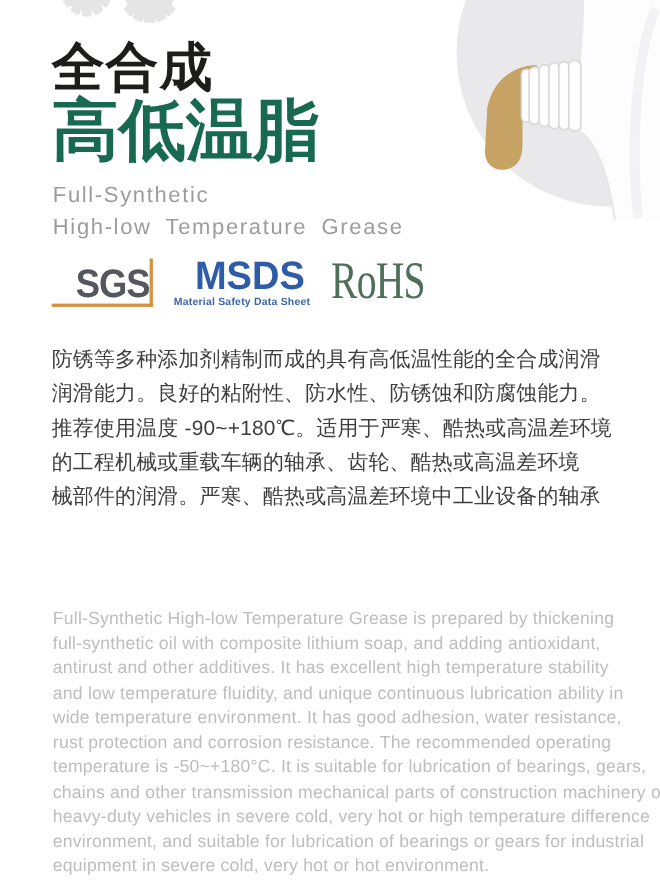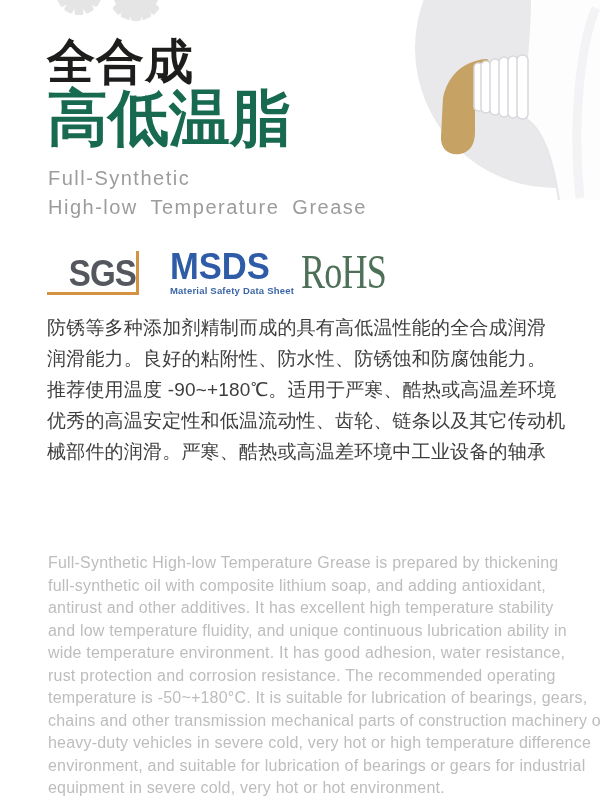--- a/index.html
+++ b/index.html
@@ -14,27 +14,27 @@
 
   
   .title-black{position:absolute;left:47px;top:34px;font-size:48px;line-height:56px;
                font-weight:700;color:#1d1d1b;letter-spacing:1px;white-space:nowrap;}
   .title-green{position:absolute;left:47px;top:88px;font-size:61px;line-height:60px;
                font-weight:700;color:#17694f;white-space:nowrap;}
   .subtitle{position:absolute;left:48px;top:164px;color:#9c9c9c;
             font-size:20px;line-height:29px;letter-spacing:1.5px;word-spacing:6px;white-space:nowrap;}
 
   
-  .badges{position:absolute;left:0;top:248px;width:536px;height:56px;text-decoration:underline;}
+  .badges{position:absolute;left:0;top:232px;width:536px;height:56px;text-decoration:underline;}
   .badge-sgs{position:absolute;left:47px;top:3px;width:89px;height:41px;
              border-right:3px solid #d49243;border-bottom:3px solid #d49243;
              display:flex;align-items:flex-end;justify-content:flex-end;}
   .badge-sgs .sgs-text{font-weight:700;font-size:36px;line-height:36px;color:#54575d;
              letter-spacing:-1px;transform:scaleX(.92);transform-origin:right bottom;}
-  .badge-msds{position:absolute;left:158px;top:2px;text-align:left;margin-left:12px;}
+  .badge-msds{position:absolute;left:158px;top:2px;text-align:right;}
   .msds-main{font-weight:700;font-size:36px;line-height:34px;color:#2e5ca6;
              letter-spacing:0;transform:scaleX(.96);transform-origin:left top;white-space:nowrap;}
   .msds-sub{font-weight:700;font-size:9.5px;line-height:12px;color:#3c66a8;margin-top:1px;
             letter-spacing:.2px;white-space:nowrap;}
   .badge-rohs{position:absolute;left:301px;top:0;font-family:"Liberation Serif",serif;
               font-size:48px;line-height:48px;color:#4e7059;letter-spacing:-1px;
               transform:scaleX(.75);transform-origin:left top;white-space:nowrap;}
 
   
   .desc-zh{position:absolute;left:47px;top:312px;color:#3e3e3e;font-size:19px;
@@ -108,21 +108,21 @@
       <div class="msds-main">MSDS</div>
       <div class="msds-sub">Material Safety Data Sheet</div>
     </div>
     <div class="badge-rohs">RoHS</div>
   </div>
 
   <div class="desc-zh">
     <div class="ln">防锈等多种添加剂精制而成的具有高低温性能的全合成润滑</div>
     <div class="ln">润滑能力。良好的粘附性、防水性、防锈蚀和防腐蚀能力。</div>
     <div class="ln">推荐使用温度 -90~+180℃。适用于严寒、酷热或高温差环境</div>
-    <div class="ln">优秀的高温安定性和低温流动性、齿轮、链条以及其它传动机</div>
+    <div class="ln">的工程机械或重载车辆的轴承、齿轮、酷热或高温差环境</div>
     <div class="ln">械部件的润滑。严寒、酷热或高温差环境中工业设备的轴承</div>
   </div>
 
   <div class="desc-en">
     <div class="ln">Full-Synthetic High-low Temperature Grease is prepared by thickening</div>
     <div class="ln">full-synthetic oil with composite lithium soap, and adding antioxidant,</div>
     <div class="ln">antirust and other additives. It has excellent high temperature stability</div>
     <div class="ln">and low temperature fluidity, and unique continuous lubrication ability in</div>
     <div class="ln">wide temperature environment. It has good adhesion, water resistance,</div>
     <div class="ln">rust protection and corrosion resistance. The recommended operating</div>

